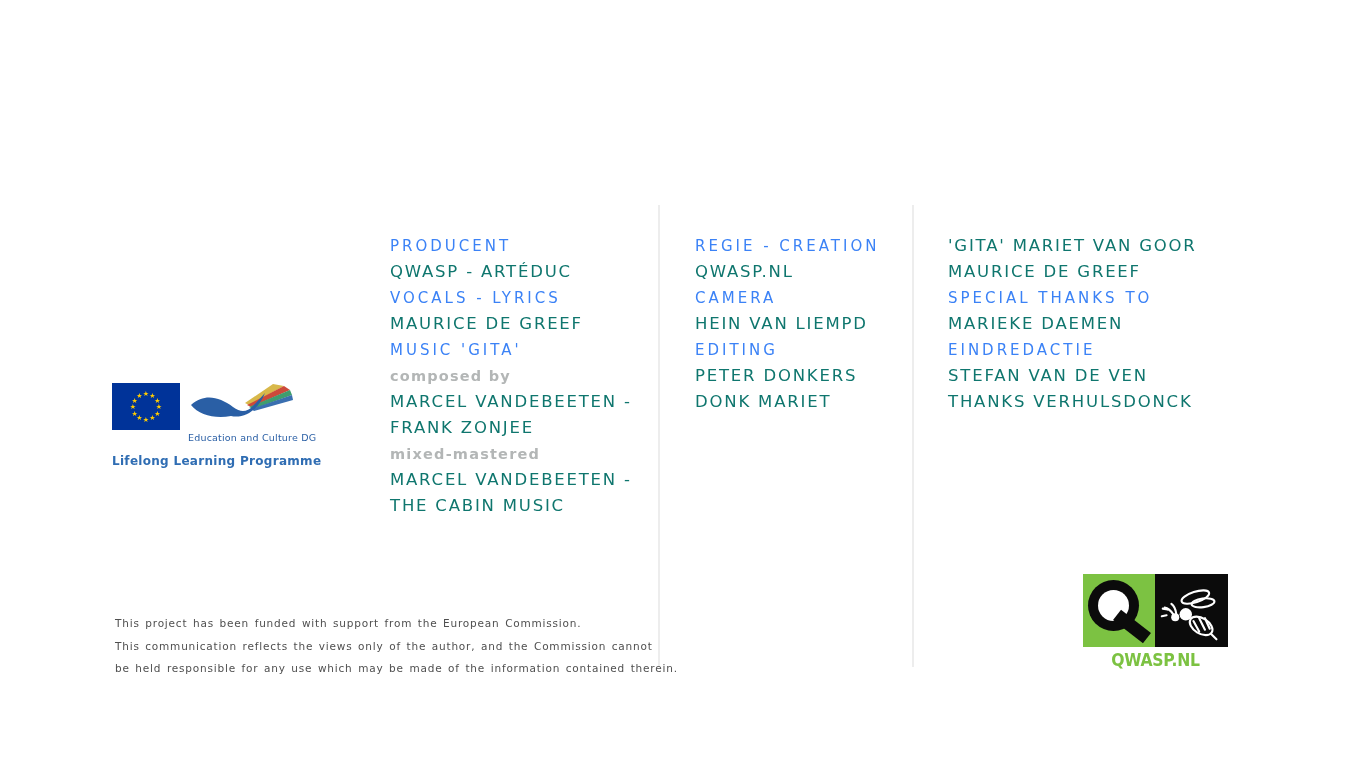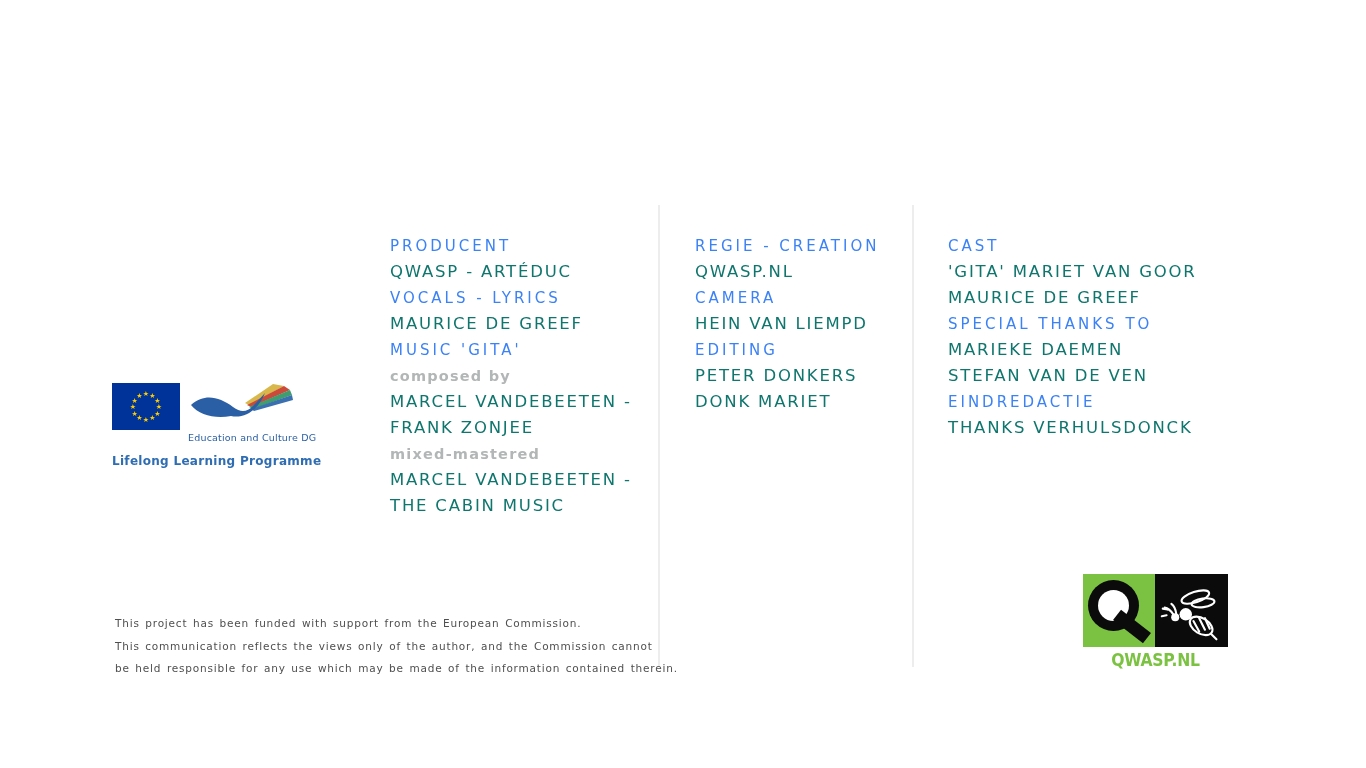--- a/index.html
+++ b/index.html
@@ -185,27 +185,26 @@
       <div class="line name">HEIN VAN LIEMPD</div>
       <div class="line label">EDITING</div>
       <div class="line name">PETER DONKERS</div>
       <div class="line name">DONK MARIET</div>
     </div>
 
   <div class="divider divider-2"></div>
 
   <div class="col col-3">
 
-  <div class="line label">CAST</div>
       <div class="line name">'GITA' MARIET VAN GOOR</div>
       <div class="line name">MAURICE DE GREEF</div>
       <div class="line label">SPECIAL THANKS TO</div>
       <div class="line name">MARIEKE DAEMEN</div>
+      <div class="line label">EINDREDACTIE</div>
       <div class="line name">STEFAN VAN DE VEN</div>
-      <div class="line label">EINDREDACTIE</div>
       <div class="line name">THANKS VERHULSDONCK</div>
     </div>
 
   <div class="disclaimer">
 
   <div class="disc-line">This project has been funded with support from the European Commission.</div>
       <div class="disc-line">This communication reflects the views only of the author, and the Commission cannot</div>
       <div class="disc-line">be held responsible for any use which may be made of the information contained therein.</div>
     </div>
 

